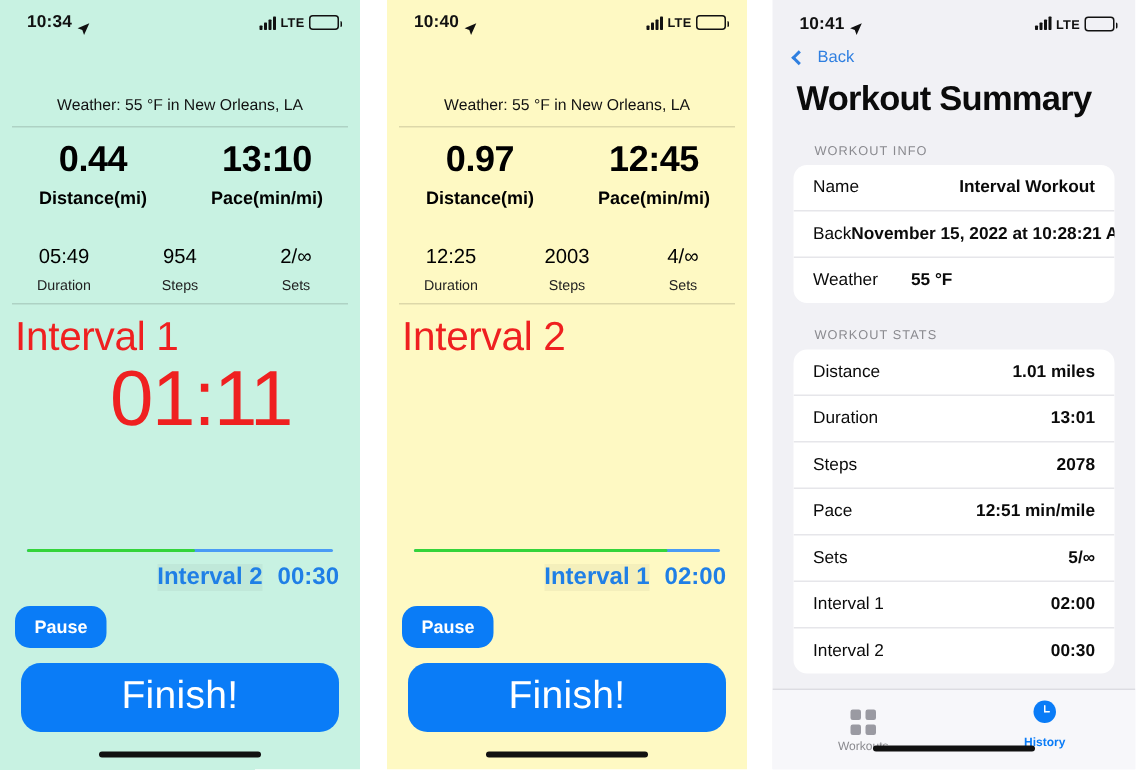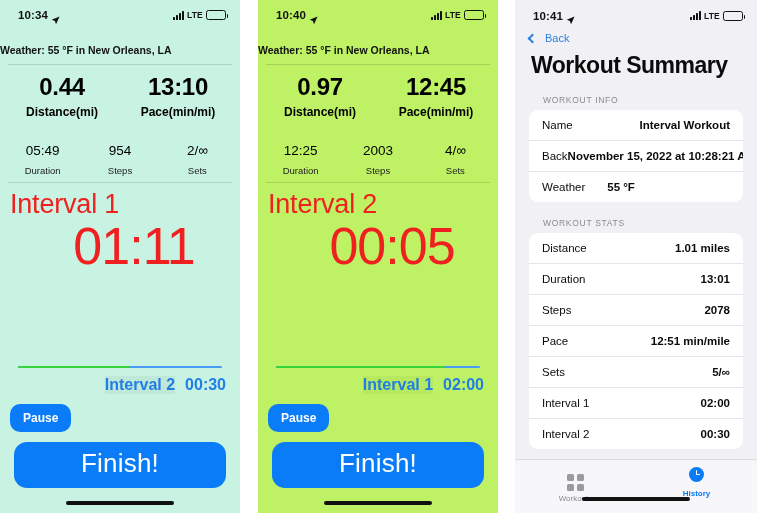--- a/index.html
+++ b/index.html
@@ -10,21 +10,21 @@
     overflow: hidden;
   }
   .stage { position: relative; width: 757px; height: 513px; background:#fff; }
 
   
   .phone {
     position: absolute; top: 0; height: 513px;
     overflow: hidden;
   }
   #phone1 { left: 0px;   width: 240px; background: #c8f2e2; }
-  #phone2 { left: 258px; width: 240px; background: #bef264; }
+  #phone2 { left: 258px; width: 240px; background: #fef9c3; }
   #phone3 { left: 515px; width: 242px; background: #f1f1f5; }
 
   
   .statusbar {
     position: relative; height: 26px;
     display: flex; align-items: center; justify-content: space-between;
     padding: 4px 14px 0 18px;
   }
   .sb-time { font-size: 11.5px; font-weight: 700; color: #111; letter-spacing: .1px; }
   .sb-left { display:flex; align-items:center; gap:3px; }
@@ -36,22 +36,22 @@
   .bars i:nth-child(3){height:7px}.bars i:nth-child(4){height:9px}
   .lte { font-size: 8.5px; font-weight: 700; color:#111; letter-spacing:.2px; }
   .battery { position: relative; width: 20px; height: 10px; border: 1px solid #111;
              border-radius: 2.5px; padding: 1px; }
   .battery .fill { height:100%; width: 88%; background:#111; border-radius: 1px; }
   .battery:after { content:""; position:absolute; right:-3px; top:3px; width:1.5px;
                    height:4px; background:#111; border-radius:0 1px 1px 0; }
 
   
   .weather {
-    text-align:left; font-size: 10.5px; font-weight: 700; color:#111;
-    margin-top: 18px; margin-bottom: 8px;
+    text-align:center; font-size: 10.5px; font-weight: 400; color:#111;
+    margin-top: 38px; margin-bottom: 8px;
   }
   .hr { height:1px; background: rgba(0,0,0,.13); margin: 0 8px; }
   .big-row {
     display:flex; padding: 8px 4px 4px 4px;
   }
   .big-cell { flex:1; text-align:center; }
   .big-val { font-size: 24px; font-weight: 800; color:#000; letter-spacing:-.3px; }
   .big-lbl { font-size: 12px; font-weight: 700; color:#000; margin-top:4px; }
   .small-row { display:flex; padding: 8px 4px 6px 4px; margin-top: 12px; }
   .small-cell { flex:1; text-align:center; }
@@ -264,21 +264,20 @@
           <div class="small-lbl">Steps</div>
         </div>
         <div class="small-cell">
           <div class="small-val">4/∞</div>
           <div class="small-lbl">Sets</div>
         </div>
       </div>
       <div class="hr"></div>
 
       <div class="interval-name">Interval 2</div>
-      <div class="interval-timer">00:05</div>
 
       <div class="spacer"></div>
 
       <div class="progress-wrap">
         <div class="progress">
           <div class="done" id="p2bar" style="width: 83%;"></div>
         </div>
       </div>
 
       <div class="next-row">

